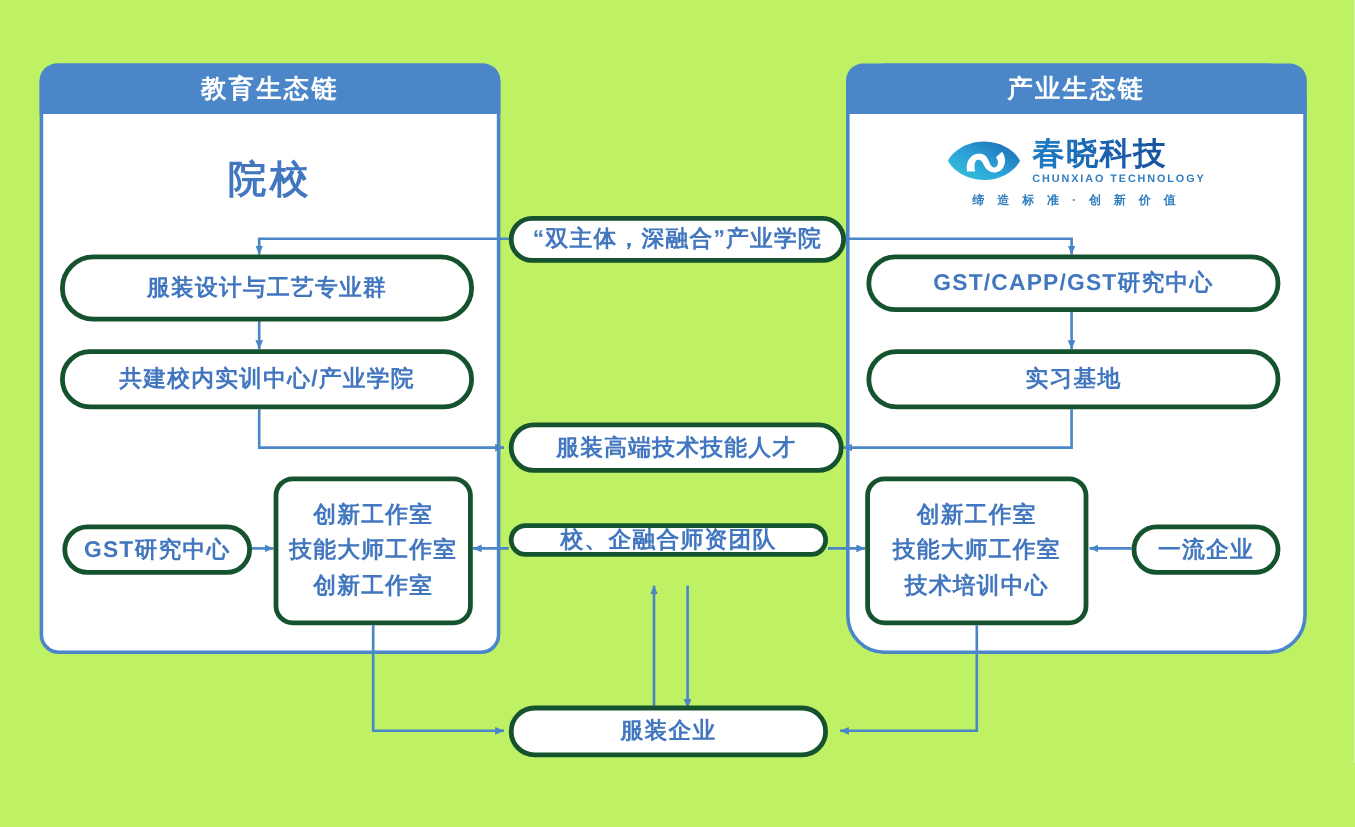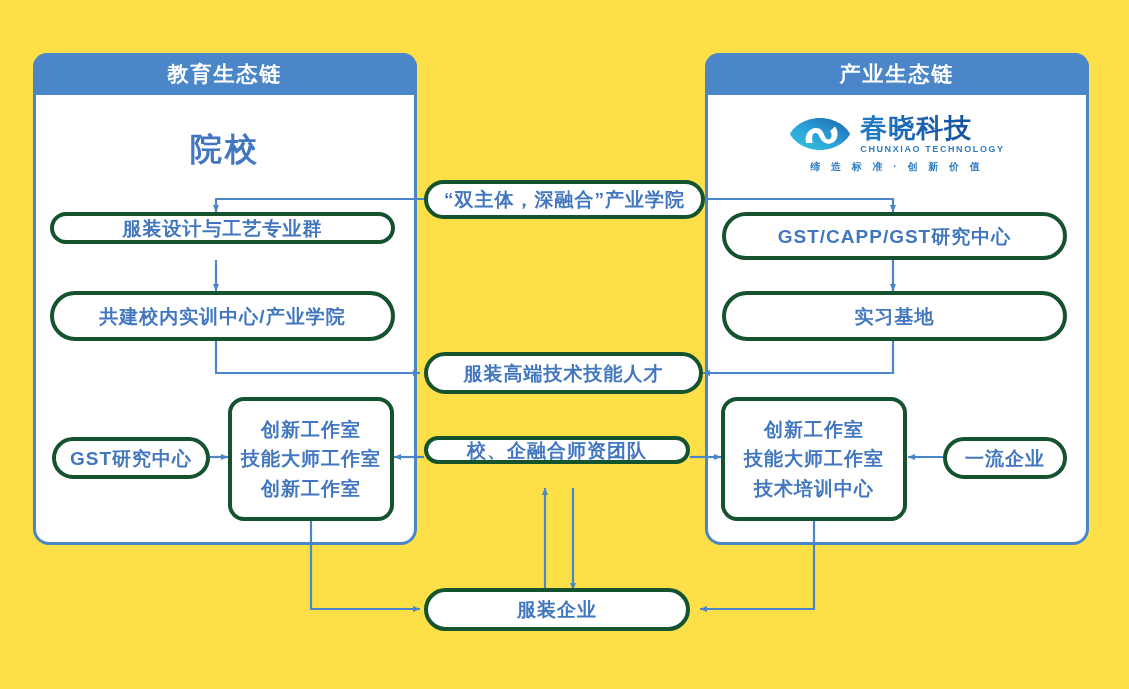--- a/index.html
+++ b/index.html
@@ -5,21 +5,21 @@
 <style>
   html,body{margin:0;padding:0;background:#ffffff;}
   body{
     font-family:"Liberation Sans","DejaVu Sans",sans-serif;
     -webkit-font-smoothing:antialiased;
   }
   #stage{
     position:relative;
     width:1129px;
     height:689px;
-    background:#fde047;
+    background:#bef264;
     overflow:hidden;
   }
   
   .panel{
     position:absolute;
     border:3px solid #4a86c8;
     border-radius:16px;
     background:#ffffff;
     box-sizing:border-box;
   }
@@ -124,21 +124,21 @@
 <body>
 
 <div id="stage">
 
   <div class="panel" style="left:33px;top:53px;width:384px;height:492px;">
     <div class="panel-header" style="width:384px;">
       <span class="panel-header-text">教育生态链</span>
     </div>
   </div>
 
-  <div class="panel" style="left:705px;top:53px;width:384px;height:492px;">
+  <div class="panel" style="left:705px;top:53px;width:384px;height:492px;border-radius:32px;">
     <div class="panel-header" style="width:384px;">
       <span class="panel-header-text">产业生态链</span>
     </div>
   </div>
 
   <svg id="wires" viewBox="0 0 1129 689" xmlns="http://www.w3.org/2000/svg">
     <defs>
       <marker id="ar" markerWidth="9" markerHeight="9" refX="7.4" refY="3.2" orient="auto" markerUnits="userSpaceOnUse">
         <path d="M0,0 L7.6,3.2 L0,6.4 z" fill="#4a86c8"></path>
       </marker>
@@ -170,21 +170,21 @@
       <path d="M573,488 L573,590" marker-end="url(#ar)"></path>
 
       <path d="M311,521 L311,609 L420,609" marker-end="url(#ar)"></path>
 
       <path d="M814,521 L814,609 L700,609" marker-end="url(#ar)"></path>
     </g>
   </svg>
 
   <div class="section-title" style="left:33px;top:128px;width:384px;">院校</div>
 
-  <div class="node pill" style="left:50px;top:212px;width:345px;height:32px;">
+  <div class="node pill" style="left:50px;top:212px;width:345px;height:56px;">
     <span class="ln">服装设计与工艺专业群</span>
   </div>
 
   <div class="node pill" style="left:50px;top:291px;width:345px;height:50px;">
     <span class="ln">共建校内实训中心/产业学院</span>
   </div>
 
   <div class="node pill" style="left:52px;top:437px;width:158px;height:42px;">
     <span class="ln">GST研究中心</span>
   </div>

